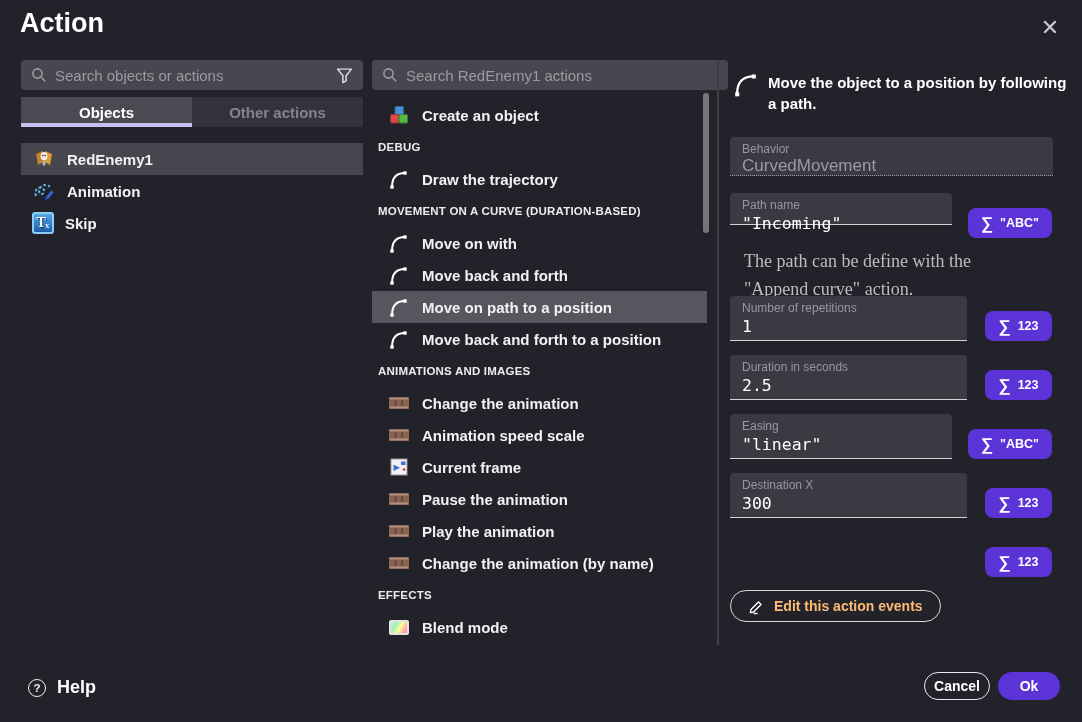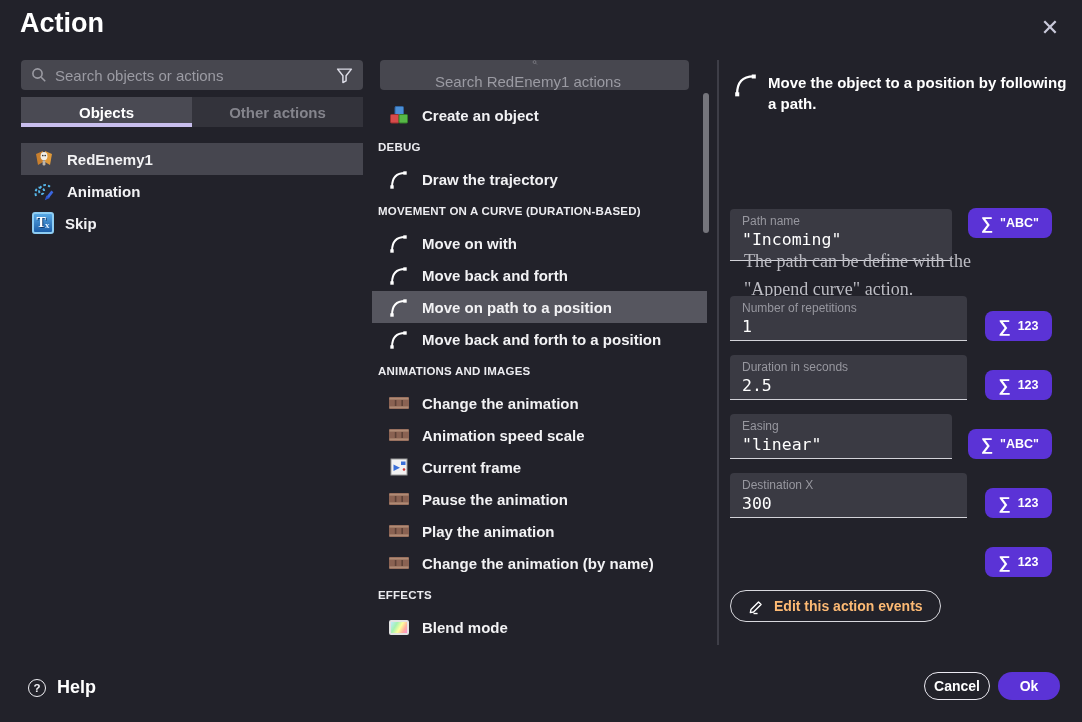--- a/index.html
+++ b/index.html
@@ -21,21 +21,21 @@
   .searchbox {
     top:60px; height:30px; background:#47474f; border-radius:4px;
     display:flex; align-items:center; padding:0 10px; gap:8px;
   }
   .searchbox input {
     flex:1; background:transparent; border:none; outline:none;
     font-family:"Liberation Sans", sans-serif; font-size:15px; color:#e8e8ec;
   }
   .searchbox input::placeholder { color:#9b9ba3; opacity:1; }
   .sb-left  { left:21px;  width:342px; }
-  .sb-mid   { left:380px; width:309px;flex-direction:column; }
+  .sb-mid   { left:372px; width:356px; }
 
   
   .tabbar { left:21px; top:97px; width:342px; height:30px; display:flex; }
   .tab { width:50%; height:100%; display:flex; align-items:center; justify-content:center;
          font-size:15px; font-weight:bold; cursor:pointer; }
   .tab.active   { background:#4a4a53; color:#ffffff; }
   .tab.inactive { background:#33333b; color:#84848c; }
   .tab-underline { left:21px; top:123px; width:171px; height:4px; background:#c9bfee; }
 
   
@@ -79,21 +79,21 @@
   .desc-icon { left:2px; top:10px; }
   .desc-text { left:38px; top:12px; width:300px; font-size:15px; font-weight:bold; color:#ffffff; line-height:1.4; }
 
   .field { position:absolute; background:#3a3a43; border-radius:4px 4px 0 0;
            border-bottom:1px solid #d2d2d8; padding:5px 12px 0 12px; }
   .f-label { font-size:12px; color:#97979f; }
   .f-value { font-size:16.5px; color:#ffffff; margin-top:2px;
              font-family:"DejaVu Sans Mono", monospace; white-space:pre; }
   .f-behavior { left:0; top:77px;  width:323px; height:39px; border-bottom:1px dotted #9a9aa2; }
   .f-behavior .f-value { font-family:"Liberation Sans", sans-serif; color:#9b9ba3; font-size:17px; margin-top:0; }
-  .f-path { left:0; top:149px; width:222px; height:52px; }
+  .f-path { left:0; top:133px; width:222px; height:32px; }
   .f-reps { left:0; top:236px; width:237px; height:45px; }
   .f-dur  { left:0; top:295px; width:237px; height:45px; }
   .f-ease { left:0; top:354px; width:222px; height:45px; }
   .f-dx   { left:0; top:413px; width:237px; height:45px; }
   .f-dy   { left:0; top:472px; width:237px; height:45px; }
 
   .hint { left:14px; top:188px; width:300px; font-size:18px; color:#bcbcc3; line-height:1.55;font-family:Liberation Serif, serif; }
 
   .expr-btn { position:absolute; height:30px; background:#5b33d6; border-radius:8px;
               display:flex; align-items:center; justify-content:center; gap:7px;
@@ -318,20 +318,24 @@
 
 <div class="abs detail">
 
   <svg class="abs desc-icon" width="28" height="28" viewBox="0 0 22 22">
       <path d="M4 19Q4 5 17 5" fill="none" stroke="#fff" stroke-width="1.8"></path>
       <path d="M2.5 17.5h3.2v3.2H2.5z" fill="#fff"></path>
       <path d="M15.5 3.5h3.2v3.2h-3.2z" fill="#fff"></path>
     </svg>
   <div class="abs desc-text">Move the object to a position by following a path.</div>
 
+  <div class="field f-behavior">
+    <div class="f-label">Behavior</div>
+    <div class="f-value">CurvedMovement</div>
+  </div>
 
   <div class="field f-path">
     <div class="f-label">Path name</div>
     <div class="f-value">"Incoming"</div>
   </div>
   <div class="expr-btn b-abc b-path">
     <span class="sigma">∑</span>
     <span class="etag">"ABC"</span>
   </div>
 

